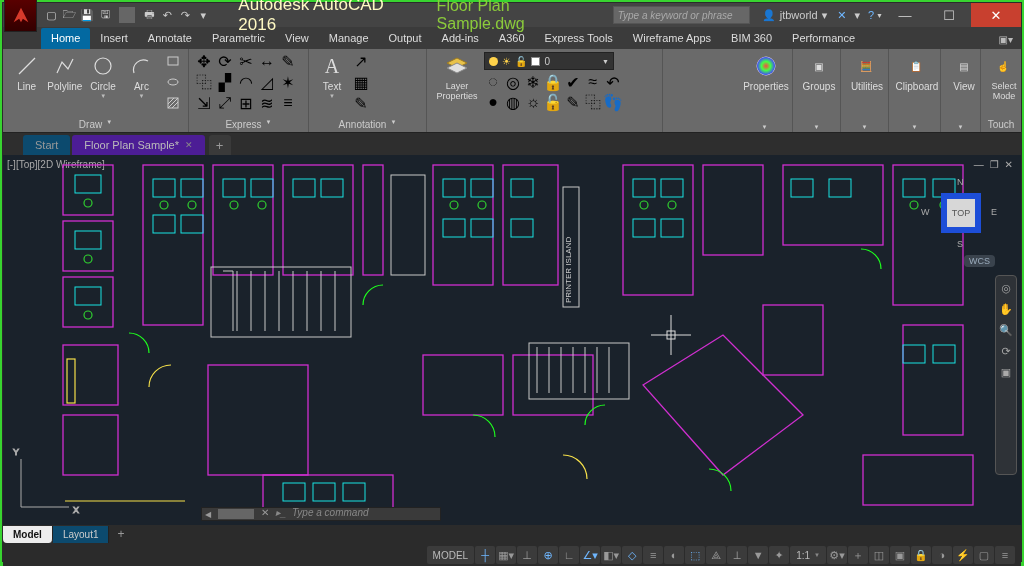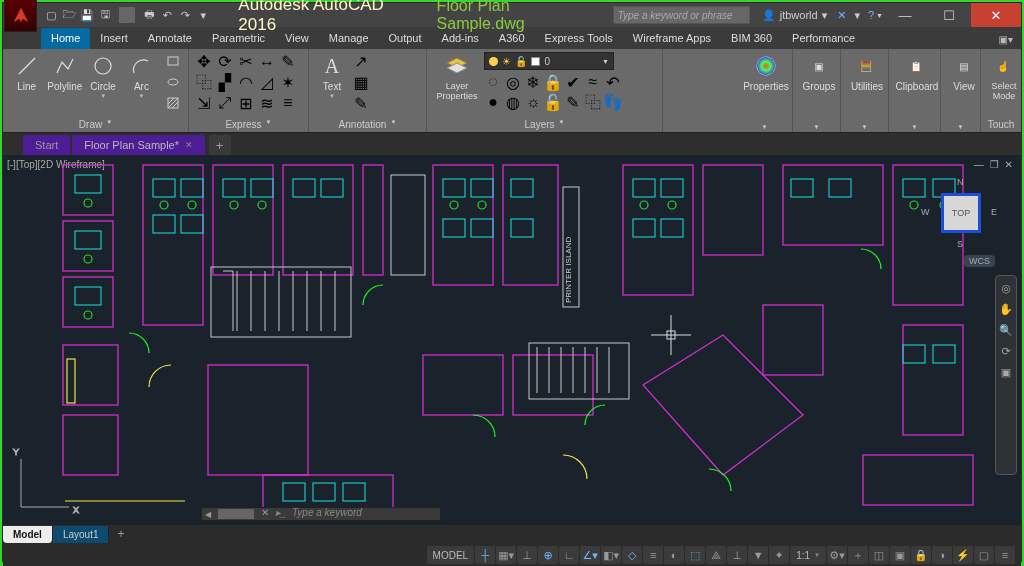--- a/index.html
+++ b/index.html
@@ -38,32 +38,32 @@
   .plabel{margin-top:auto;padding-bottom:2px;text-align:center;font-size:10px;color:#ccc;display:flex;justify-content:center;gap:4px}
   .plabel .arr{font-size:6px}
   .lyr-sel{width:130px;height:18px;background:#333;border:1px solid #222;display:flex;align-items:center;gap:4px;padding:0 4px;font-size:10px;color:#ccc}
   .bulb{width:9px;height:9px;border-radius:50%;background:#FFD24A}
   .spacer{flex:1;background:#6A6A6A}
 
   
   .doctabs{height:22px;background:#2E2E2E;display:flex;align-items:flex-end;padding-left:20px;gap:0}
   .doctab{height:20px;padding:0 12px;display:flex;align-items:center;gap:6px;background:#4c1d95;color:#bbb;font-size:11px;border-radius:3px 3px 0 0;margin-right:2px}
   .doctab .x{font-size:9px;color:#888}
-  .doctab.start{background:#4c1d95;color:#999}
+  .doctab.start{background:#0c4a6e;color:#999}
   .addtab{width:22px;height:20px;background:#3A3A3A;border-radius:3px 3px 0 0;display:flex;align-items:center;justify-content:center;color:#999;font-size:13px;margin-left:2px}
 
   
   .canvas-wrap{position:relative;height:370px;background:#1A222B;overflow:hidden}
   .vp-label{position:absolute;top:4px;left:4px;color:#aaa;font-size:10px}
   .hscroll{position:absolute;left:198px;bottom:4px;height:14px;width:240px;background:#3A3A3A;border:1px solid #222;display:flex;align-items:center}
   .hscroll .th{height:10px;width:36px;background:#666;margin-left:4px}
   .cmd{position:absolute;bottom:4px;left:258px;height:18px;width:180px;display:flex;align-items:center;gap:6px;color:#888;font-size:10px;font-style:italic}
   .cmd .x{font-style:normal;color:#999}
   .viewcube{position:absolute;top:24px;right:26px;width:68px;height:68px}
-  .viewcube .cube{position:absolute;top:14px;left:14px;width:40px;height:40px;background:#D7D7D7;border:3px solid #1d4ed8;display:flex;align-items:center;justify-content:center;font-size:9px;color:#555}
+  .viewcube .cube{position:absolute;top:14px;left:14px;width:40px;height:40px;background:#D7D7D7;border:6px solid #1d4ed8;display:flex;align-items:center;justify-content:center;font-size:9px;color:#555}
   .compass{position:absolute;font-size:9px;color:#aaa}
   .nav-bar{position:absolute;right:4px;top:120px;width:22px;height:200px;background:rgba(70,70,70,.45);border:1px solid #555;border-radius:4px;display:flex;flex-direction:column;align-items:center;gap:8px;padding-top:6px}
   .nav-bar span{color:#aaa;font-size:11px}
   .wcs{position:absolute;right:26px;top:100px;font-size:9px;color:#9ab;background:rgba(80,90,100,.6);padding:1px 5px;border-radius:4px}
   .win-ctrl{position:absolute;top:4px;right:8px;display:flex;gap:6px;color:#aaa;font-size:10px}
 
   .floor svg{position:absolute;top:0;left:0}
 
   
   .mtabs{height:18px;background:#2B2B2B;display:flex;align-items:center}
@@ -278,24 +278,20 @@
             <span class="sm">●</span>
             <span class="sm">◍</span>
             <span class="sm">☼</span>
             <span class="sm">🔓</span>
             <span class="sm">✎</span>
             <span class="sm">⿻</span>
             <span class="sm">👣</span>
           </div>
         </div>
       </div>
-      <div class="plabel">
-          <span>Layers</span>
-          <span class="arr">▼</span>
-        </div>
     </div>
 
     <div class="spacer"></div>
 
     <div class="panel" style="width:56px">
       <div class="big" style="width:46px">
         <div class="ico">
             <svg width="24" height="24">
               <circle cx="12" cy="12" r="9" fill="none" stroke="#ddd"></circle>
               <circle cx="12" cy="12" r="9" fill="url(#g)"></circle>
@@ -521,21 +517,21 @@
       <span>▣</span>
     </div>
 
     <div class="hscroll">
         <span style="color:#999;font-size:8px;margin:0 3px">◀</span>
         <div class="th"></div>
       </div>
     <div class="cmd">
       <span class="x">✕</span>
       <span>▸_</span>
-      <span>Type a keyword</span>
+      <span>Type a command</span>
     </div>
   </div>
 
   <div class="mtabs">
     <div class="mtab on">
         <span>Model</span>
       </div>
     <div class="mtab">
         <span>Layout1</span>
       </div>

